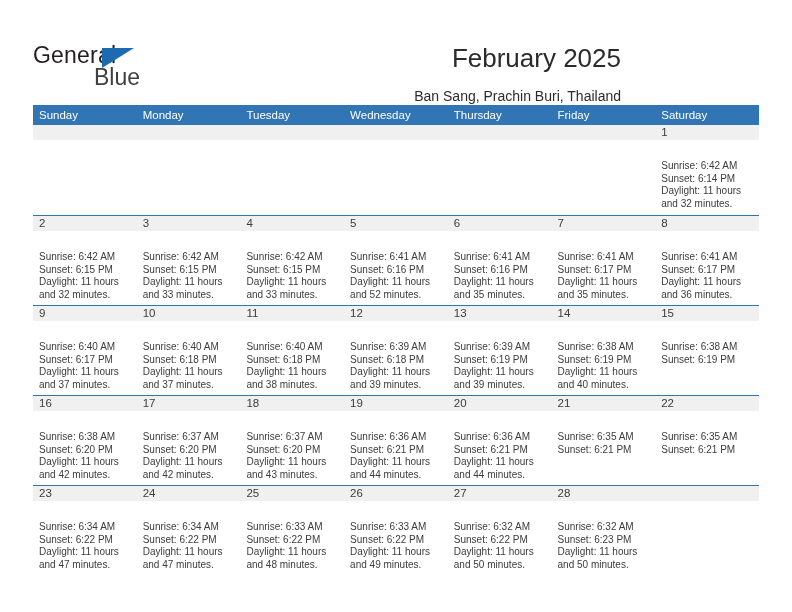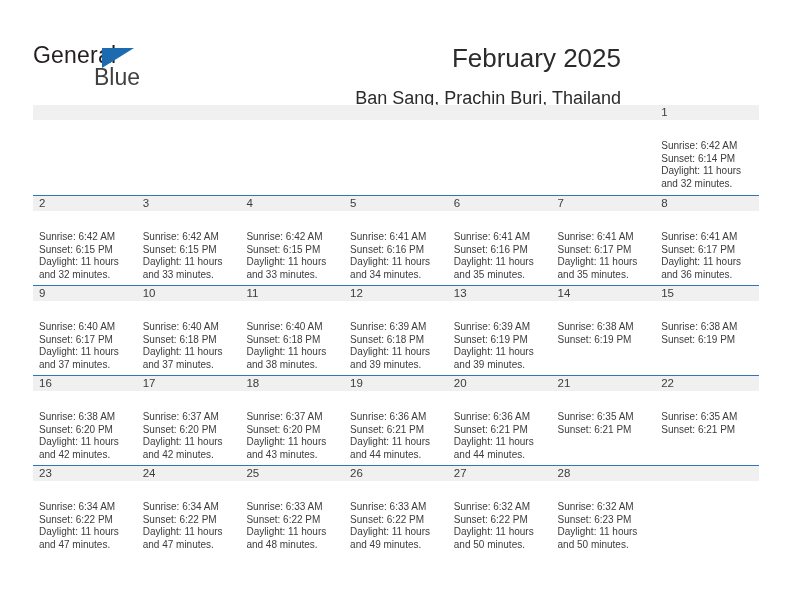--- a/index.html
+++ b/index.html
@@ -67,21 +67,21 @@
     top: 33px;
     font-size: 26px;
     color: #2b2b2b;
     text-align: right;
     white-space: nowrap;
   }
   .subtitle {
     position: absolute;
     right: 35px;
     top: 78px;
-    font-size: 18px;
+    font-size: 14px;
     color: #2b2b2b;
     text-align: right;
     white-space: nowrap;
   }
 
   
   .calendar {
     position: absolute;
     left: 33px;
     top: 105px;
@@ -165,20 +165,29 @@
       <span class="logo-general">General</span>
       <span class="logo-flag"></span>
       <span class="logo-blue">Blue</span>
     </div>
     <div class="title">February 2025</div>
     <div class="subtitle">Ban Sang, Prachin Buri, Thailand</div>
   </div>
 
   <div class="calendar">
 
+    <div class="dow-row">
+      <div class="dow-cell">Sunday</div>
+      <div class="dow-cell">Monday</div>
+      <div class="dow-cell">Tuesday</div>
+      <div class="dow-cell">Wednesday</div>
+      <div class="dow-cell">Thursday</div>
+      <div class="dow-cell">Friday</div>
+      <div class="dow-cell">Saturday</div>
+    </div>
 
     <div class="week first">
       <div class="daynum-band"></div>
       <div class="week-cells">
         <div class="day-cell empty">
           <div class="day-num"></div>
 
         </div>
         <div class="day-cell empty">
           <div class="day-num"></div>
@@ -236,21 +245,21 @@
             <div>Sunrise: 6:42 AM</div>
             <div>Sunset: 6:15 PM</div>
             <div class="daylight">Daylight: 11 hours and 33 minutes.</div>
           </div>
         </div>
         <div class="day-cell">
           <div class="day-num">5</div>
           <div class="day-info">
             <div>Sunrise: 6:41 AM</div>
             <div>Sunset: 6:16 PM</div>
-            <div class="daylight">Daylight: 11 hours and 34 minutes.</div>
+            <div class="daylight">Daylight: 11 hours and 52 minutes.</div>
           </div>
         </div>
         <div class="day-cell">
           <div class="day-num">6</div>
           <div class="day-info">
             <div>Sunrise: 6:41 AM</div>
             <div>Sunset: 6:16 PM</div>
             <div class="daylight">Daylight: 11 hours and 35 minutes.</div>
           </div>
         </div>
@@ -314,20 +323,21 @@
             <div>Sunrise: 6:39 AM</div>
             <div>Sunset: 6:19 PM</div>
             <div class="daylight">Daylight: 11 hours and 39 minutes.</div>
           </div>
         </div>
         <div class="day-cell">
           <div class="day-num">14</div>
           <div class="day-info">
             <div>Sunrise: 6:38 AM</div>
             <div>Sunset: 6:19 PM</div>
+            <div class="daylight">Daylight: 11 hours and 40 minutes.</div>
           </div>
         </div>
         <div class="day-cell">
           <div class="day-num">15</div>
           <div class="day-info">
             <div>Sunrise: 6:38 AM</div>
             <div>Sunset: 6:19 PM</div>
           </div>
         </div>
       </div>

